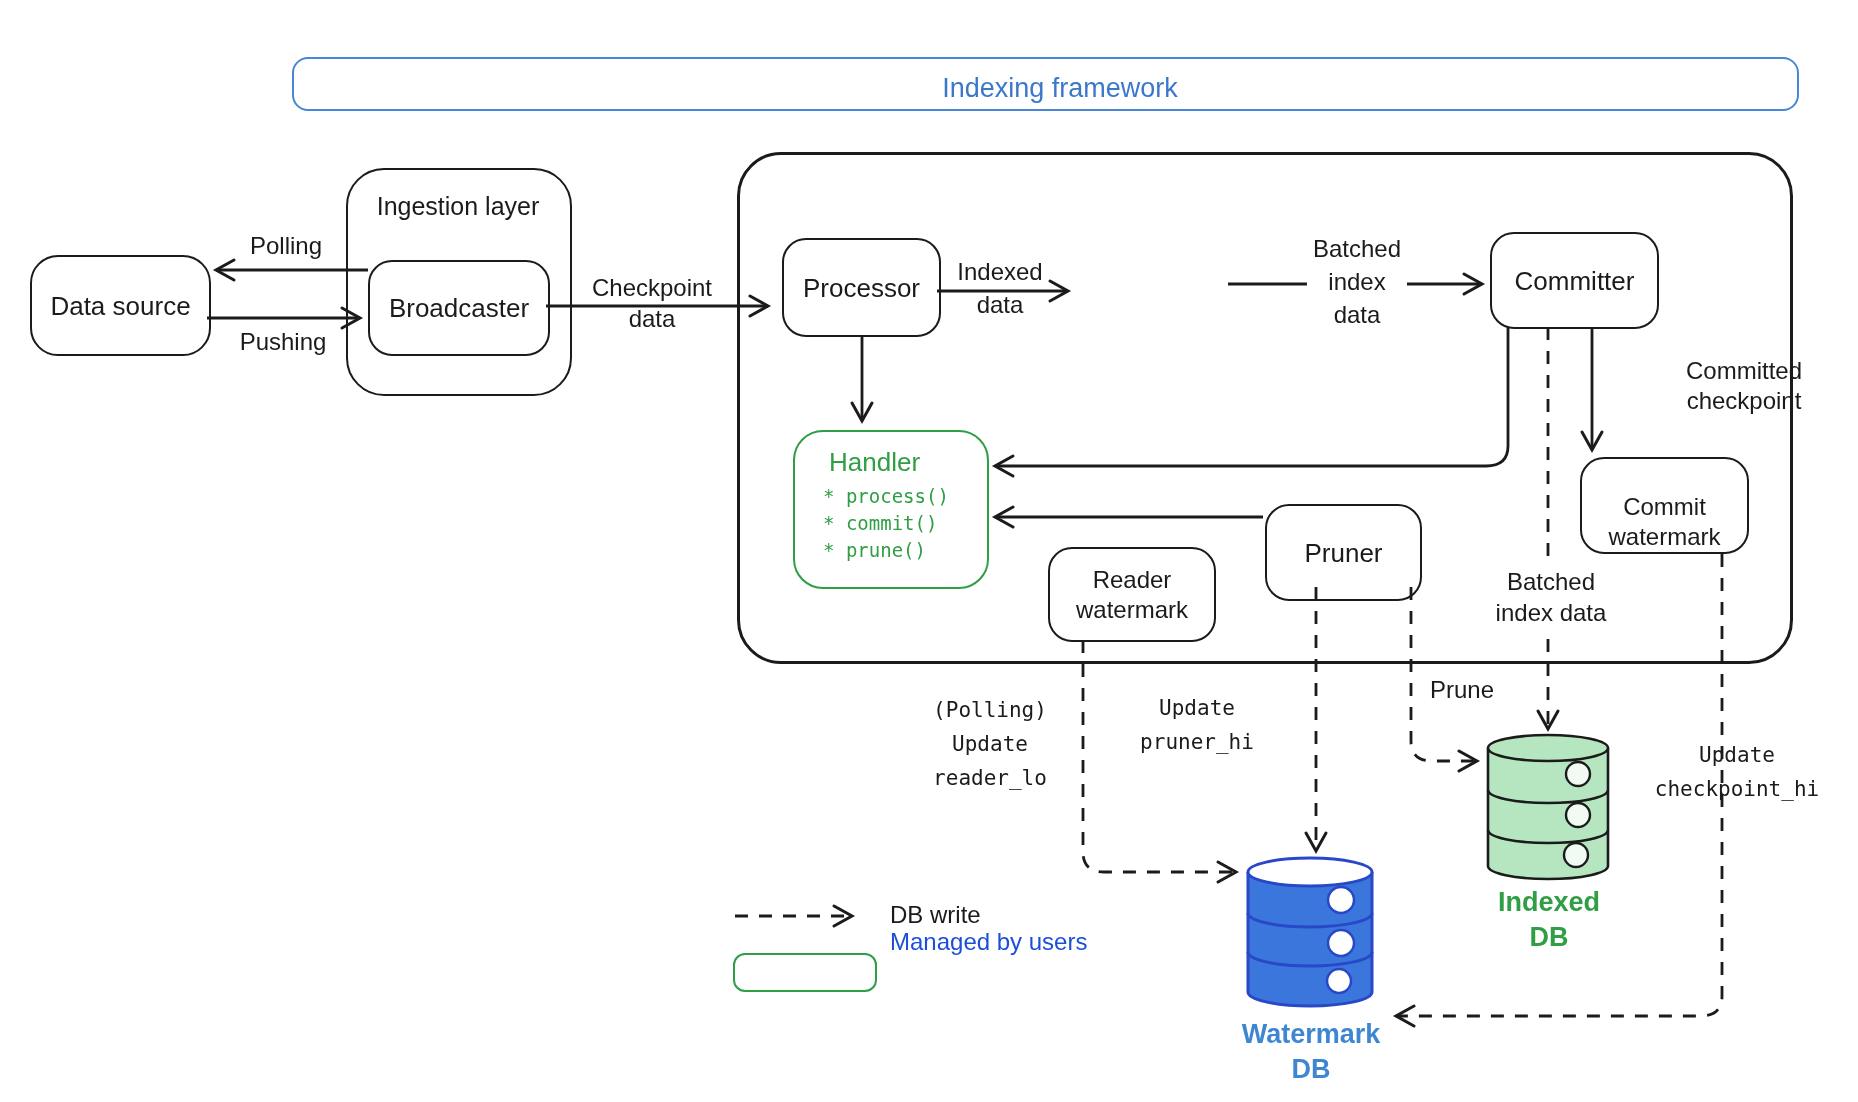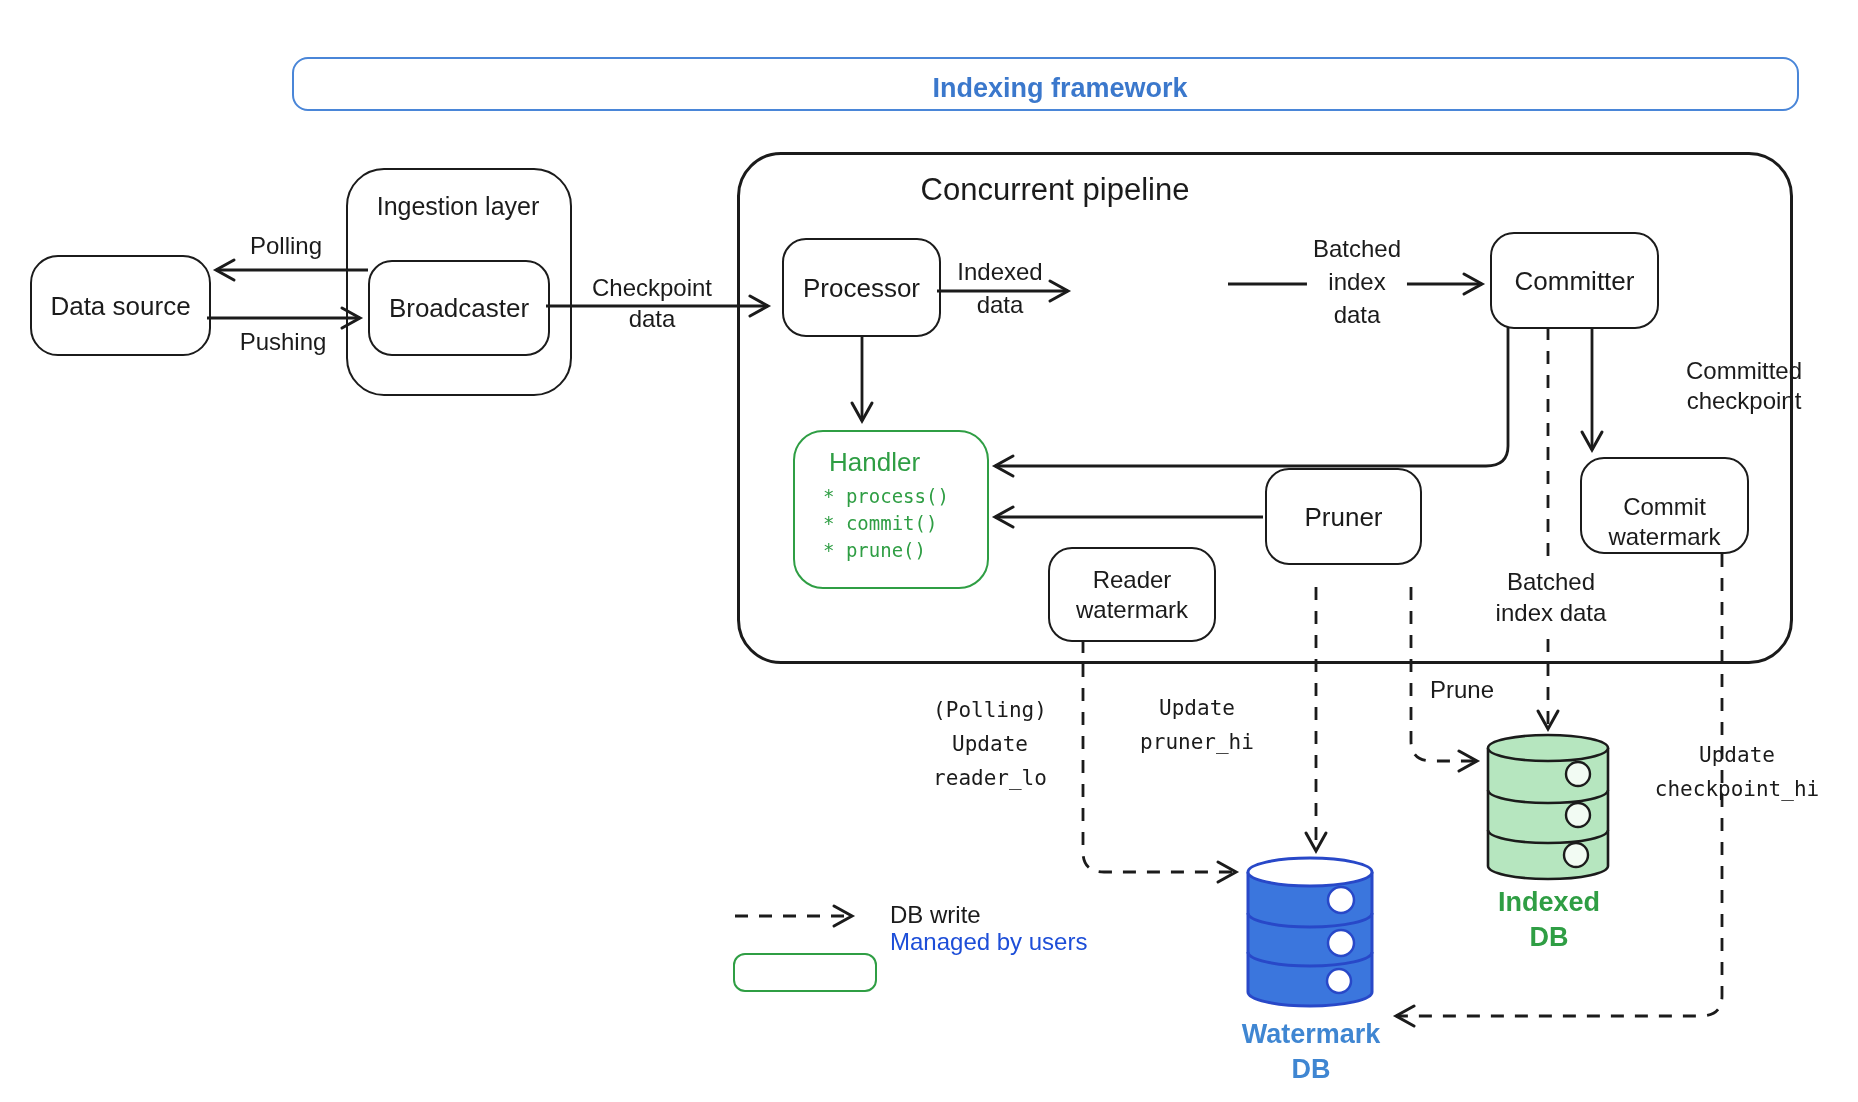--- a/index.html
+++ b/index.html
@@ -6,21 +6,21 @@
   #canvas{position:relative;width:1858px;height:1102px;background:#ffffff;overflow:hidden;
           font-family:"Liberation Sans",sans-serif;color:#1b1b1b;}
   svg.wires{position:absolute;left:0;top:0;width:1858px;height:1102px;}
   .node{position:absolute;border:2.8px solid #1b1b1b;border-radius:24px;background:transparent;
         display:flex;align-items:center;justify-content:center;text-align:center;
         font-size:26px;line-height:30px;}
   .lbl{position:absolute;transform:translate(-50%,-50%);text-align:center;font-size:24px;line-height:31px;white-space:nowrap;}
   .mono{font-family:"DejaVu Sans Mono",monospace;font-size:21px;line-height:34px;}
   .whitebg{background:#ffffff;padding:0 6px;}
   .blue-frame{position:absolute;left:292px;top:57px;width:1503px;height:50px;border:2.8px solid #4a86d8;border-radius:16px;}
-  .title-text{color:#3b78cc;font-size:27px;font-weight:bold;text-align:center;}
+  .title-text{color:#3b78cc;font-size:27px;font-weight:normal;text-align:center;}
   .pipeline{position:absolute;left:737px;top:152px;width:1050px;height:506px;border:3px solid #1b1b1b;border-radius:44px;}
   .ingestion{position:absolute;left:346px;top:168px;width:222px;height:224px;border:2.8px solid #1b1b1b;border-radius:38px;}
   .handler{position:absolute;left:793px;top:430px;width:192px;height:155px;border:2.8px solid #2f9e44;border-radius:30px;}
   .handler .htitle{margin:15px 0 6px 34px;color:#2f9e44;font-size:26px;line-height:30px;}
   .handler .hmethod{margin-left:28px;color:#2f9e44;font-family:"DejaVu Sans Mono",monospace;font-size:19px;line-height:27px;}
   .legend-box{position:absolute;left:733px;top:953px;width:140px;height:35px;border:2.6px solid #2f9e44;border-radius:12px;}
   .legend-text{position:absolute;font-size:24px;line-height:28px;white-space:nowrap;}
   .db-label{font-weight:bold;font-size:27px;line-height:35px;}
   .multiline span{display:block;}
 </style>
@@ -90,21 +90,20 @@
 
   <div class="lbl" style="left:286px;top:245px;">Polling</div>
   <div class="lbl" style="left:283px;top:341px;">Pushing</div>
 
   <div class="lbl multiline" style="left:652px;top:303px;">
     <span>Checkpoint</span>
     <span>data</span>
   </div>
 
   <div class="pipeline"></div>
-  <div class="lbl" style="left:1055px;top:189px;font-size:31px;">Concurrent pipeline</div>
 
   <div class="node" style="left:782px;top:238px;width:155px;height:95px;">
     <span>Processor</span>
   </div>
   <div class="node" style="left:1490px;top:232px;width:165px;height:93px;">
     <span>Committer</span>
   </div>
 
   <div class="lbl multiline" style="left:1000px;top:288px;line-height:33px;">
     <span>Indexed</span>
@@ -122,21 +121,21 @@
     <span>checkpoint</span>
   </div>
 
   <div class="handler">
     <div class="htitle">Handler</div>
     <div class="hmethod">* process()</div>
     <div class="hmethod">* commit()</div>
     <div class="hmethod">* prune()</div>
   </div>
 
-  <div class="node" style="left:1265px;top:468px;width:153px;height:93px;">
+  <div class="node" style="left:1265px;top:504px;width:153px;height:93px;">
     <span>Pruner</span>
   </div>
 
   <div class="node multiline" style="left:1048px;top:547px;width:164px;height:91px;font-size:24px;line-height:30px;">
     <span>
         <span>Reader</span>
         <span>watermark</span>
       </span>
   </div>
 

